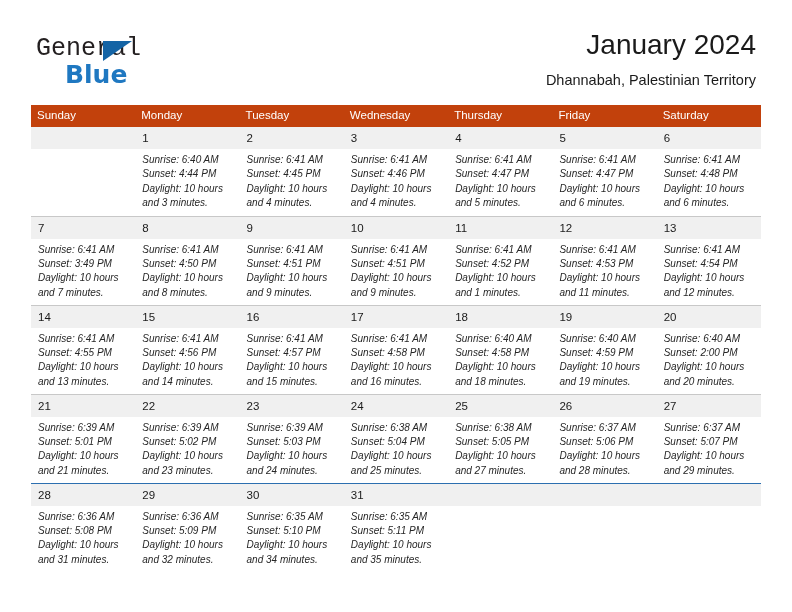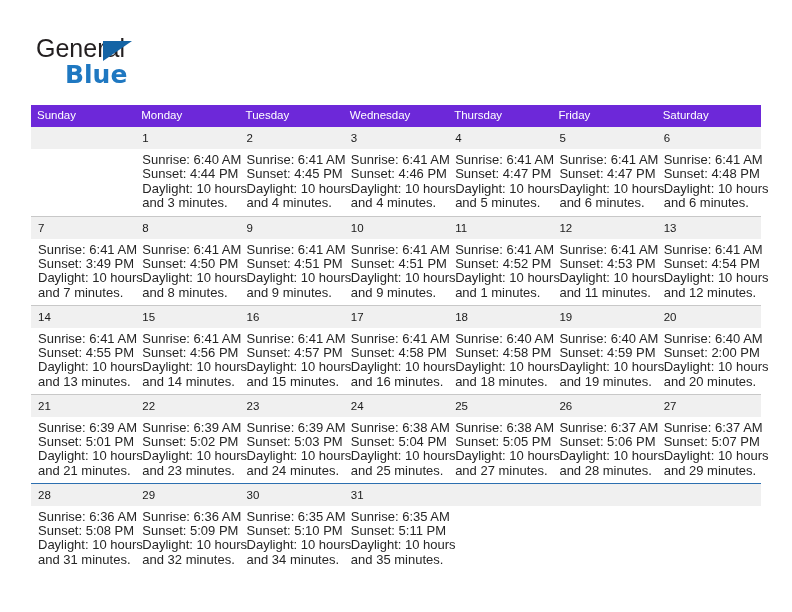--- a/index.html
+++ b/index.html
@@ -36,21 +36,21 @@
     width: 180px;
     height: 52px;
   }
   .logo-general {
     position: absolute;
     left: 0;
     top: 0;
     font-size: 25px;
     letter-spacing: 0px;
     color: #231f20;
-    font-family: Liberation Sans, sans-serif;
+    font-family: Liberation Mono, monospace;
     font-weight: 400;
   }
   .logo-tri {
     position: absolute;
     left: 67px;
     top: 7px;
     width: 0;
     height: 0;
     border-left: 29px solid #1464a5;
     border-bottom: 20px solid transparent;
@@ -128,41 +128,46 @@
     color: #1a1a1a;
     line-height: 14px;
     padding: 4px 0 4px 7px;
     min-height: 14px;
   }
   .daynum.empty {
     color: transparent;
   }
   .info {
     padding: 4px 5px 0 7px;
-    font-size: 13px;
+    font-size: 10px;
     line-height: 14.4px;
     color: #262626;
+    font-style: italic;
   }
   .info div {
     white-space: nowrap;
   }
 </style>
-<style>.calendar th{background:#6d28d9;}.daynum{background:#f0f0f0;}.day-cell{border-top-color:#c8c8c8;}.week-row.last-week .day-cell{border-top-color:#2c6fb0;margin-left:23px;}.logo-tri{border-left-color:#1464a5;}.logo-blue{color:#1f78c1;}</style></head>
+<style>.calendar th{background:#c2410c;}.daynum{background:#f0f0f0;}.day-cell{border-top-color:#c8c8c8;}.week-row.last-week .day-cell{border-top-color:#2c6fb0;margin-left:23px;}.logo-tri{border-left-color:#1464a5;}.logo-blue{color:#1f78c1;}</style></head>
 <body>
 
 <div class="page">
 
   <div class="header">
 
     <div class="logo">
       <span class="logo-general">General</span>
       <span class="logo-tri"></span>
       <span class="logo-blue">Blue</span>
     </div>
 
+    <div class="title-block">
+      <div class="cal-title">January 2024</div>
+      <div class="cal-subtitle">Dhannabah, Palestinian Territory</div>
+    </div>
 
   </div>
 
   <table class="calendar">
     <thead>
       <tr id="weekday-row">
           <th>Sunday</th>
           <th>Monday</th>
           <th>Tuesday</th>
           <th>Wednesday</th>

